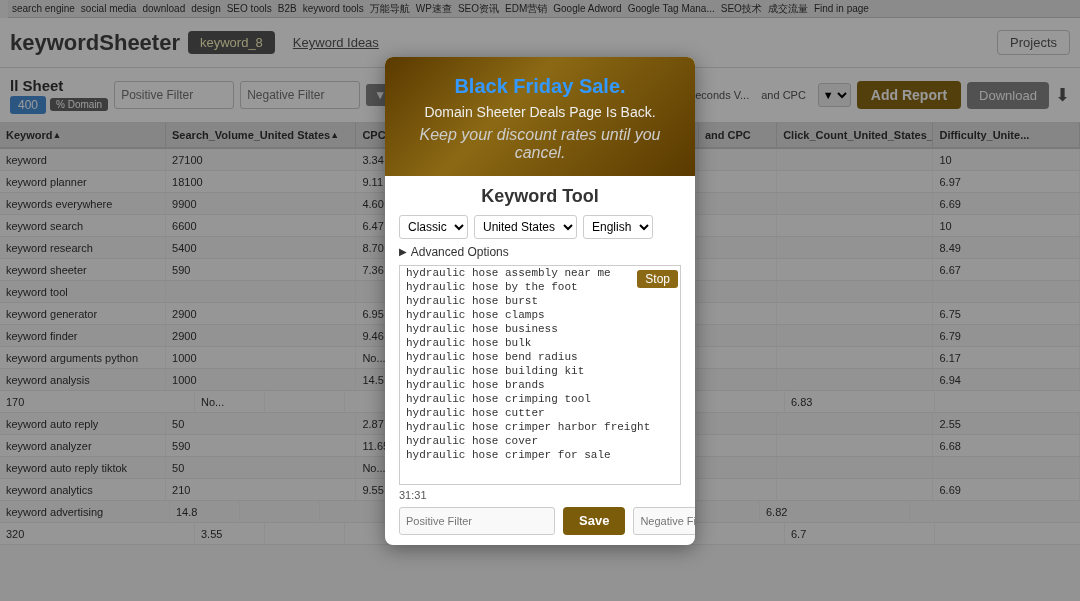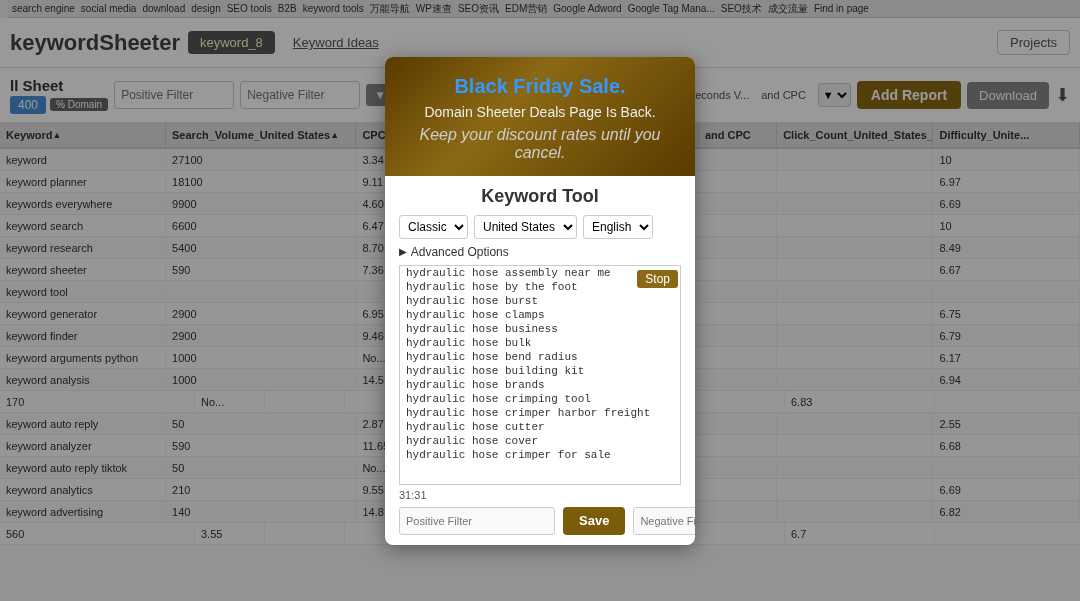--- a/index.html
+++ b/index.html
@@ -343,31 +343,30 @@
         <div class="col" style="width: 70px;">9.55</div>
         <div class="col" style="width: 80px;"></div>
         <div class="col" style="width: 100px;"></div>
         <div class="col" style="width: 100px;"></div>
         <div class="col" style="width: 80px;"></div>
         <div class="col" style="width: 160px;"></div>
         <div class="col" style="width: 150px;">6.69</div>
       </div>
       <div class="table-row">
         <div class="col" style="width: 170px;">keyword advertising</div>
-        <div class="col" style="width: 195px;">140</div>
         <div class="col" style="width: 70px;">14.8</div>
         <div class="col" style="width: 80px;"></div>
         <div class="col" style="width: 100px;"></div>
         <div class="col" style="width: 100px;"></div>
         <div class="col" style="width: 80px;"></div>
         <div class="col" style="width: 160px;"></div>
         <div class="col" style="width: 150px;">6.82</div>
       </div>
       <div class="table-row">
-        <div class="col" style="width: 195px;">560</div>
+        <div class="col" style="width: 195px;">320</div>
         <div class="col" style="width: 70px;">3.55</div>
         <div class="col" style="width: 80px;"></div>
         <div class="col" style="width: 100px;"></div>
         <div class="col" style="width: 100px;"></div>
         <div class="col" style="width: 80px;"></div>
         <div class="col" style="width: 160px;"></div>
         <div class="col" style="width: 150px;">6.7</div>
       </div>
     </div>
 </div>
@@ -408,22 +407,22 @@
             <div class="kw-item">hydraulic hose assembly near me</div>
             <div class="kw-item">hydraulic hose by the foot</div>
             <div class="kw-item">hydraulic hose burst</div>
             <div class="kw-item">hydraulic hose clamps</div>
             <div class="kw-item">hydraulic hose business</div>
             <div class="kw-item">hydraulic hose bulk</div>
             <div class="kw-item">hydraulic hose bend radius</div>
             <div class="kw-item">hydraulic hose building kit</div>
             <div class="kw-item">hydraulic hose brands</div>
             <div class="kw-item">hydraulic hose crimping tool</div>
+            <div class="kw-item">hydraulic hose cutter</div>
             <div class="kw-item">hydraulic hose crimper harbor freight</div>
-            <div class="kw-item">hydraulic hose cutter</div>
             <div class="kw-item">hydraulic hose cover</div>
             <div class="kw-item">hydraulic hose crimper for sale</div>
           </div>
       </div>
 
       <div class="timer-text">31:31</div>
 
       <div class="filter-row">
         <input class="filter-field" type="text" placeholder="Positive Filter" style="">
         <button class="save-btn">Save</button>

